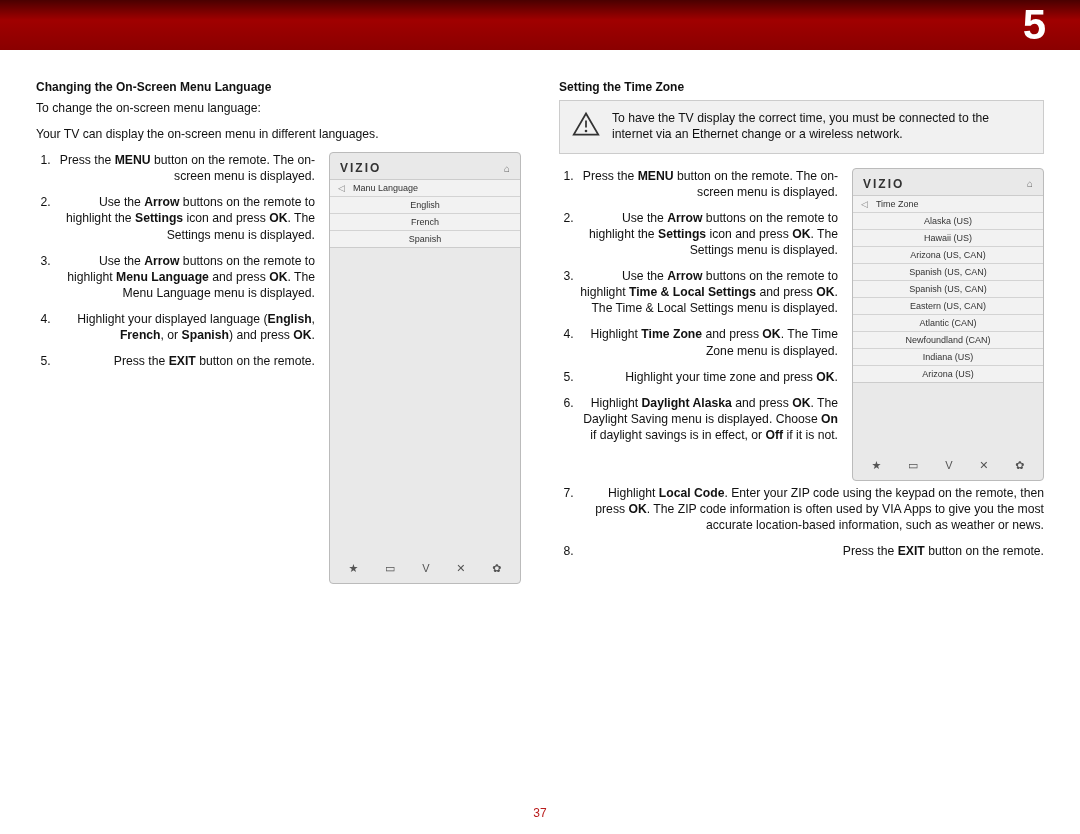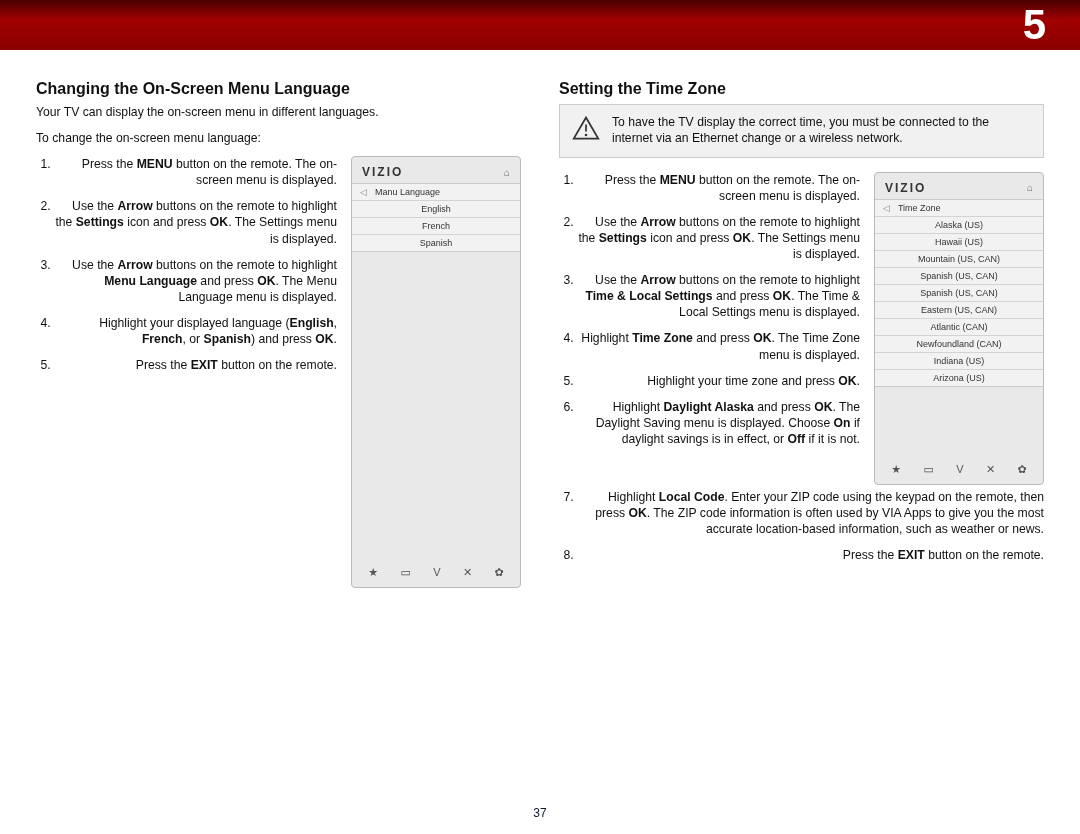--- a/index.html
+++ b/index.html
@@ -1,60 +1,60 @@
 <!DOCTYPE html>
 <html><head>
 <meta charset="utf-8">
 <style>
   * { box-sizing: border-box; margin: 0; padding: 0; }
   body { font-family: "Helvetica Neue", Arial, sans-serif; font-size: 12.2px; color: #111; background: #fff; width: 1080px; height: 834px; position: relative; }
   .topbar { height: 50px; background: linear-gradient(#4a0000, #a00000 40%, #8a0000); position: relative; }
   .topbar .chapter { position: absolute; right: 34px; top: 0; color: #fff; font-size: 42px; font-weight: 600; line-height: 50px; }
   .page { display: flex; gap: 38px; padding: 30px 36px 0 36px; }
   .col { flex: 1 1 0; }
-  h3 { font-size: 16px; font-weight: 700; margin-bottom: 6px; }
+  h3 { font-size: 12px; font-weight: 700; margin-bottom: 6px; }
   p { margin-bottom: 10px; line-height: 1.32; }
   ol { padding-left: 18px; }
   ol > li { margin-bottom: 10px; line-height: 1.32; text-align: right; }
   b.inline { font-weight: 700; }
   .with-screen { display: flex; gap: 14px; align-items: flex-start; }
   .with-screen .textside { flex: 1 1 0; }
-  .screen { width: 170px; border: 1px solid #bbb; border-radius: 4px; background: #e9e9e9; font-size: 9.5px; color: #333; }
+  .screen { width: 192px; border: 1px solid #bbb; border-radius: 4px; background: #e9e9e9; font-size: 9.5px; color: #333; }
   .screen-head { display: flex; align-items: center; justify-content: space-between; padding: 8px 10px 4px 10px; }
   .screen-head .brand { font-weight: 800; letter-spacing: 2px; font-size: 12px; }
   .home { font-size: 10px; color: #666; }
   .menu-list { background: #f2f2f2; border-top: 1px solid #ccc; border-bottom: 1px solid #ccc; }
   .menu-row, .menu-title-row { padding: 3px 0; text-align: center; border-bottom: 1px solid #d3d3d3; font-size: 9px; }
   .menu-title-row { display: flex; align-items: center; gap: 8px; padding-left: 8px; text-align: left; }
   .menu-title-row .arr { color: #888; font-size: 9px; }
   .menu-row:last-child { border-bottom: none; }
   .screen-body { height: var(--bodyh, 280px); }
   .screen-foot { display: flex; gap: 10px; justify-content: space-around; padding: 6px 10px 8px 10px; color: #555; font-size: 11px; }
   .warnbox { display: flex; gap: 12px; border: 1px solid #ccc; background: #f1f1f1; padding: 10px 12px; margin: 6px 0 14px 0; align-items: flex-start; }
   .warnbox .tri { width: 28px; height: 26px; flex: 0 0 auto; position: relative; }
   .warnbox .tri svg { width: 100%; height: 100%; }
   .warnbox .wt { flex: 1; line-height: 1.3; }
-  .pagenum { position: absolute; bottom: 14px; left: 0; width: 100%; text-align: center; font-size: 12px; color: #0f172a; }
+  .pagenum { position: absolute; bottom: 14px; left: 0; width: 100%; text-align: center; font-size: 12px; color: #b91c1c; }
   
   .screen.tz { --bodyh: 70px; }
   .screen.lang { --bodyh: 308px; }
 </style>
 </head>
 <body>
 
 <div class="topbar">
   <div class="chapter">5</div>
 </div>
 
 <div class="page">
 
   <div class="col">
     <h3>Changing the On-Screen Menu Language</h3>
+    <p>To change the on-screen menu language:</p>
     <p>Your TV can display the on-screen menu in different languages.</p>
-    <p>To change the on-screen menu language:</p>
 
     <div class="with-screen">
       <div class="textside">
         <ol>
           <li><span>Press the </span><b class="inline">MENU</b><span> button on the remote. The on-screen menu is displayed.</span></li>
           <li><span>Use the </span><b class="inline">Arrow</b><span> buttons on the remote to highlight the </span><b class="inline">Settings</b><span> icon and press </span><b class="inline">OK</b><span>. The Settings menu is displayed.</span></li>
           <li><span>Use the </span><b class="inline">Arrow</b><span> buttons on the remote to highlight </span><b class="inline">Menu Language</b><span> and press </span><b class="inline">OK</b><span>. The Menu Language menu is displayed.</span></li>
           <li><span>Highlight your displayed language (</span><b class="inline">English</b><span>, </span><b class="inline">French</b><span>, or </span><b class="inline">Spanish</b><span>) and press </span><b class="inline">OK</b><span>.</span></li>
           <li><span>Press the </span><b class="inline">EXIT</b><span> button on the remote.</span></li>
         </ol>
@@ -117,21 +117,21 @@
           <span class="brand">VIZIO</span>
           <span class="home">⌂</span>
         </div>
         <div class="menu-list">
           <div class="menu-title-row">
             <span class="arr">◁</span>
             <span>Time Zone</span>
           </div>
           <div class="menu-row">Alaska (US)</div>
           <div class="menu-row">Hawaii (US)</div>
-          <div class="menu-row">Mountain (US, CAN)</div>
+          <div class="menu-row">Arizona (US, CAN)</div>
           <div class="menu-row">Spanish (US, CAN)</div>
           <div class="menu-row">Spanish (US, CAN)</div>
           <div class="menu-row">Eastern (US, CAN)</div>
           <div class="menu-row">Atlantic (CAN)</div>
           <div class="menu-row">Newfoundland (CAN)</div>
           <div class="menu-row">Indiana (US)</div>
           <div class="menu-row">Arizona (US)</div>
         </div>
         <div class="screen-body"></div>
         <div class="screen-foot">

